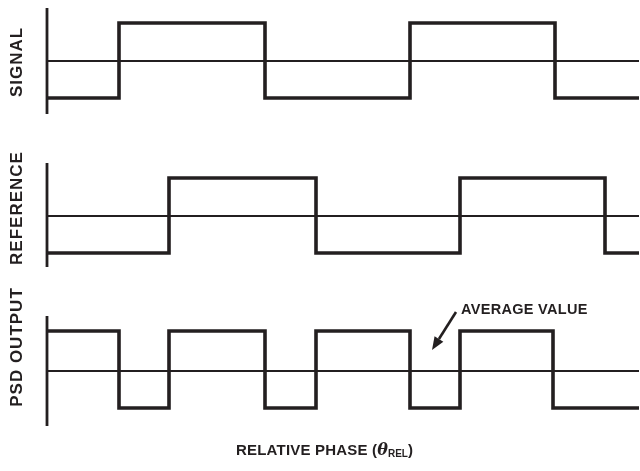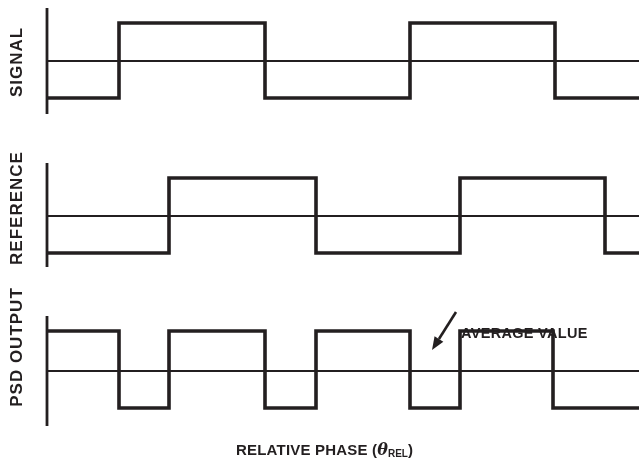--- a/index.html
+++ b/index.html
@@ -74,18 +74,18 @@
     <g>
       <line class="arrow-shaft" x1="456" y1="312" x2="438.94190888804377" y2="339.00864426059735"></line>
       <polygon class="arrow-head" points="432,350 434.54536659228273,336.23188070537987 443.3384511838048,341.78540781581484"></polygon>
     </g>
   </svg>
 
   <div class="ylabel" style="left: 17px; top: 62px;">SIGNAL</div>
   <div class="ylabel" style="left: 17px; top: 208px;">REFERENCE</div>
   <div class="ylabel" style="left: 17px; top: 347px;">PSD OUTPUT</div>
 
-  <div class="annotation-label" style="left: 461px; top: 301px; margin-top: 24px;">AVERAGE VALUE</div>
+  <div class="annotation-label" style="left: 461px; top: 301px;">AVERAGE VALUE</div>
 
   <div class="caption"><span>RELATIVE PHASE (</span><span class="theta">θ</span><span class="sub">REL</span><span>)</span></div>
 
 
 </div>
 
 </body></html>

